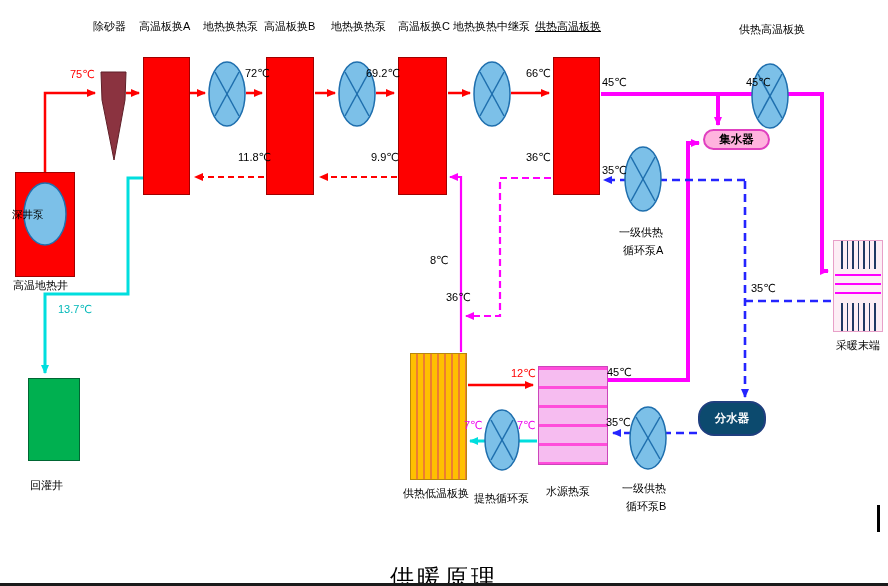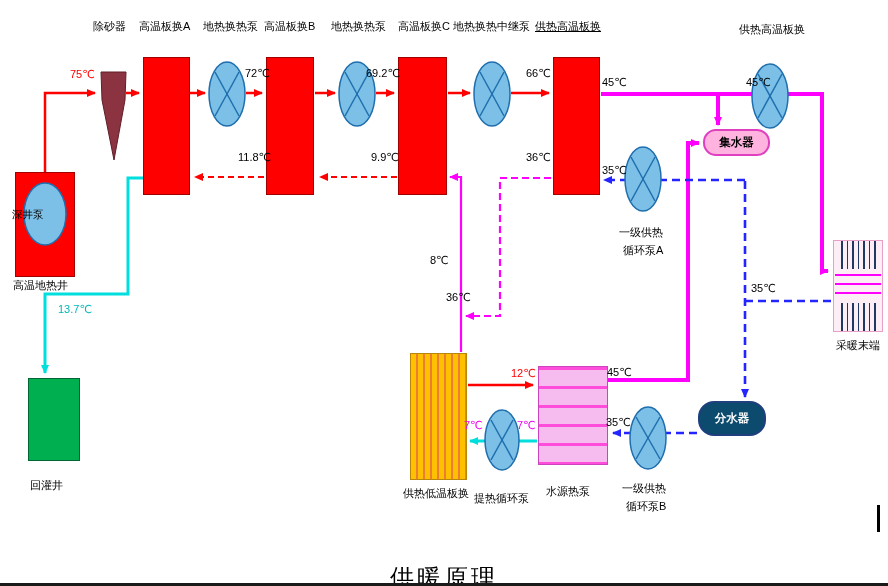--- a/index.html
+++ b/index.html
@@ -45,21 +45,21 @@
 <div id="canvas">
 
   <div class="box hx" style="left:143px; top:57px; width:47px; height:138px;"></div>
   <div class="box hx" style="left:266px; top:57px; width:48px; height:138px;"></div>
   <div class="box hx" style="left:398px; top:57px; width:49px; height:138px;"></div>
   <div class="box hx" style="left:553px; top:57px; width:47px; height:138px;"></div>
 
   <div class="box well-box" style="left:15px; top:172px; width:60px; height:105px;"></div>
   <div class="box green-well" style="left:28px; top:378px; width:52px; height:83px;"></div>
 
-  <div class="box collector" style="left:703px; top:129px; width:67px; height:27px;">
+  <div class="box collector" style="left:703px; top:129px; width:67px; height:21px;">
       <span>集水器</span>
     </div>
   <div class="box distributor" style="left:698px; top:401px; width:68px; height:35px;">
       <span>分水器</span>
     </div>
 
   <div class="box lowhx" style="left:410px; top:353px; width:57px; height:127px;"></div>
   <div class="box wshp" style="left:538px; top:366px; width:70px; height:99px;"></div>
 
   <div class="box terminal" style="left:833px; top:240px; width:50px; height:92px;">

